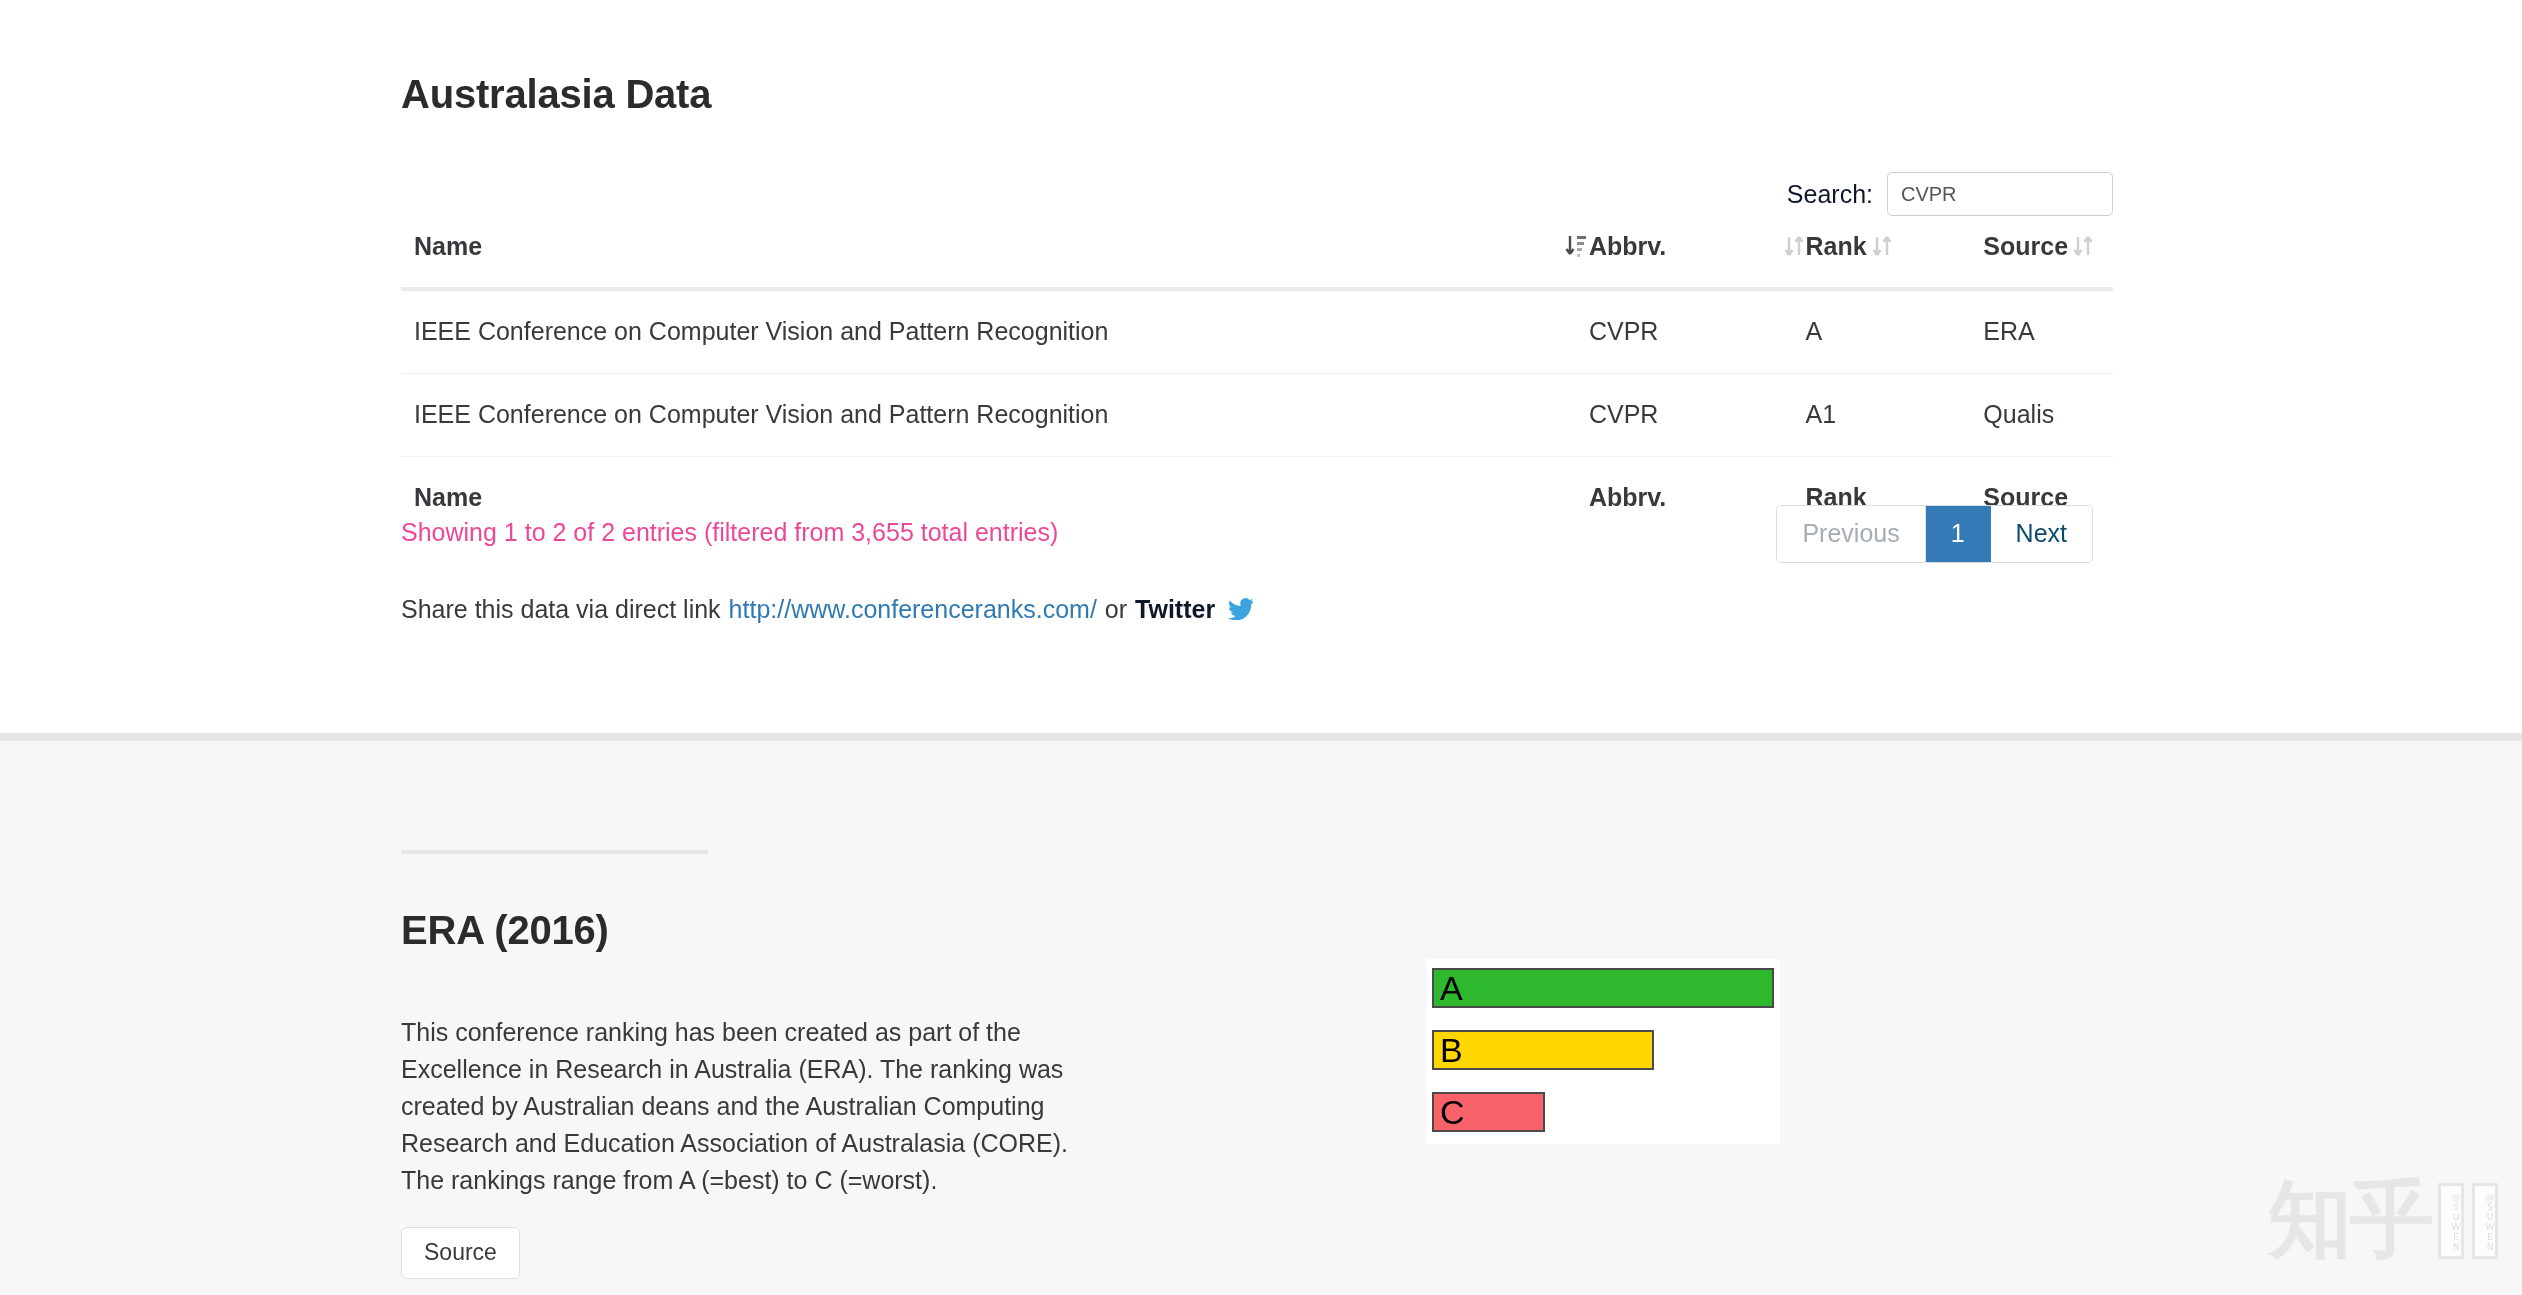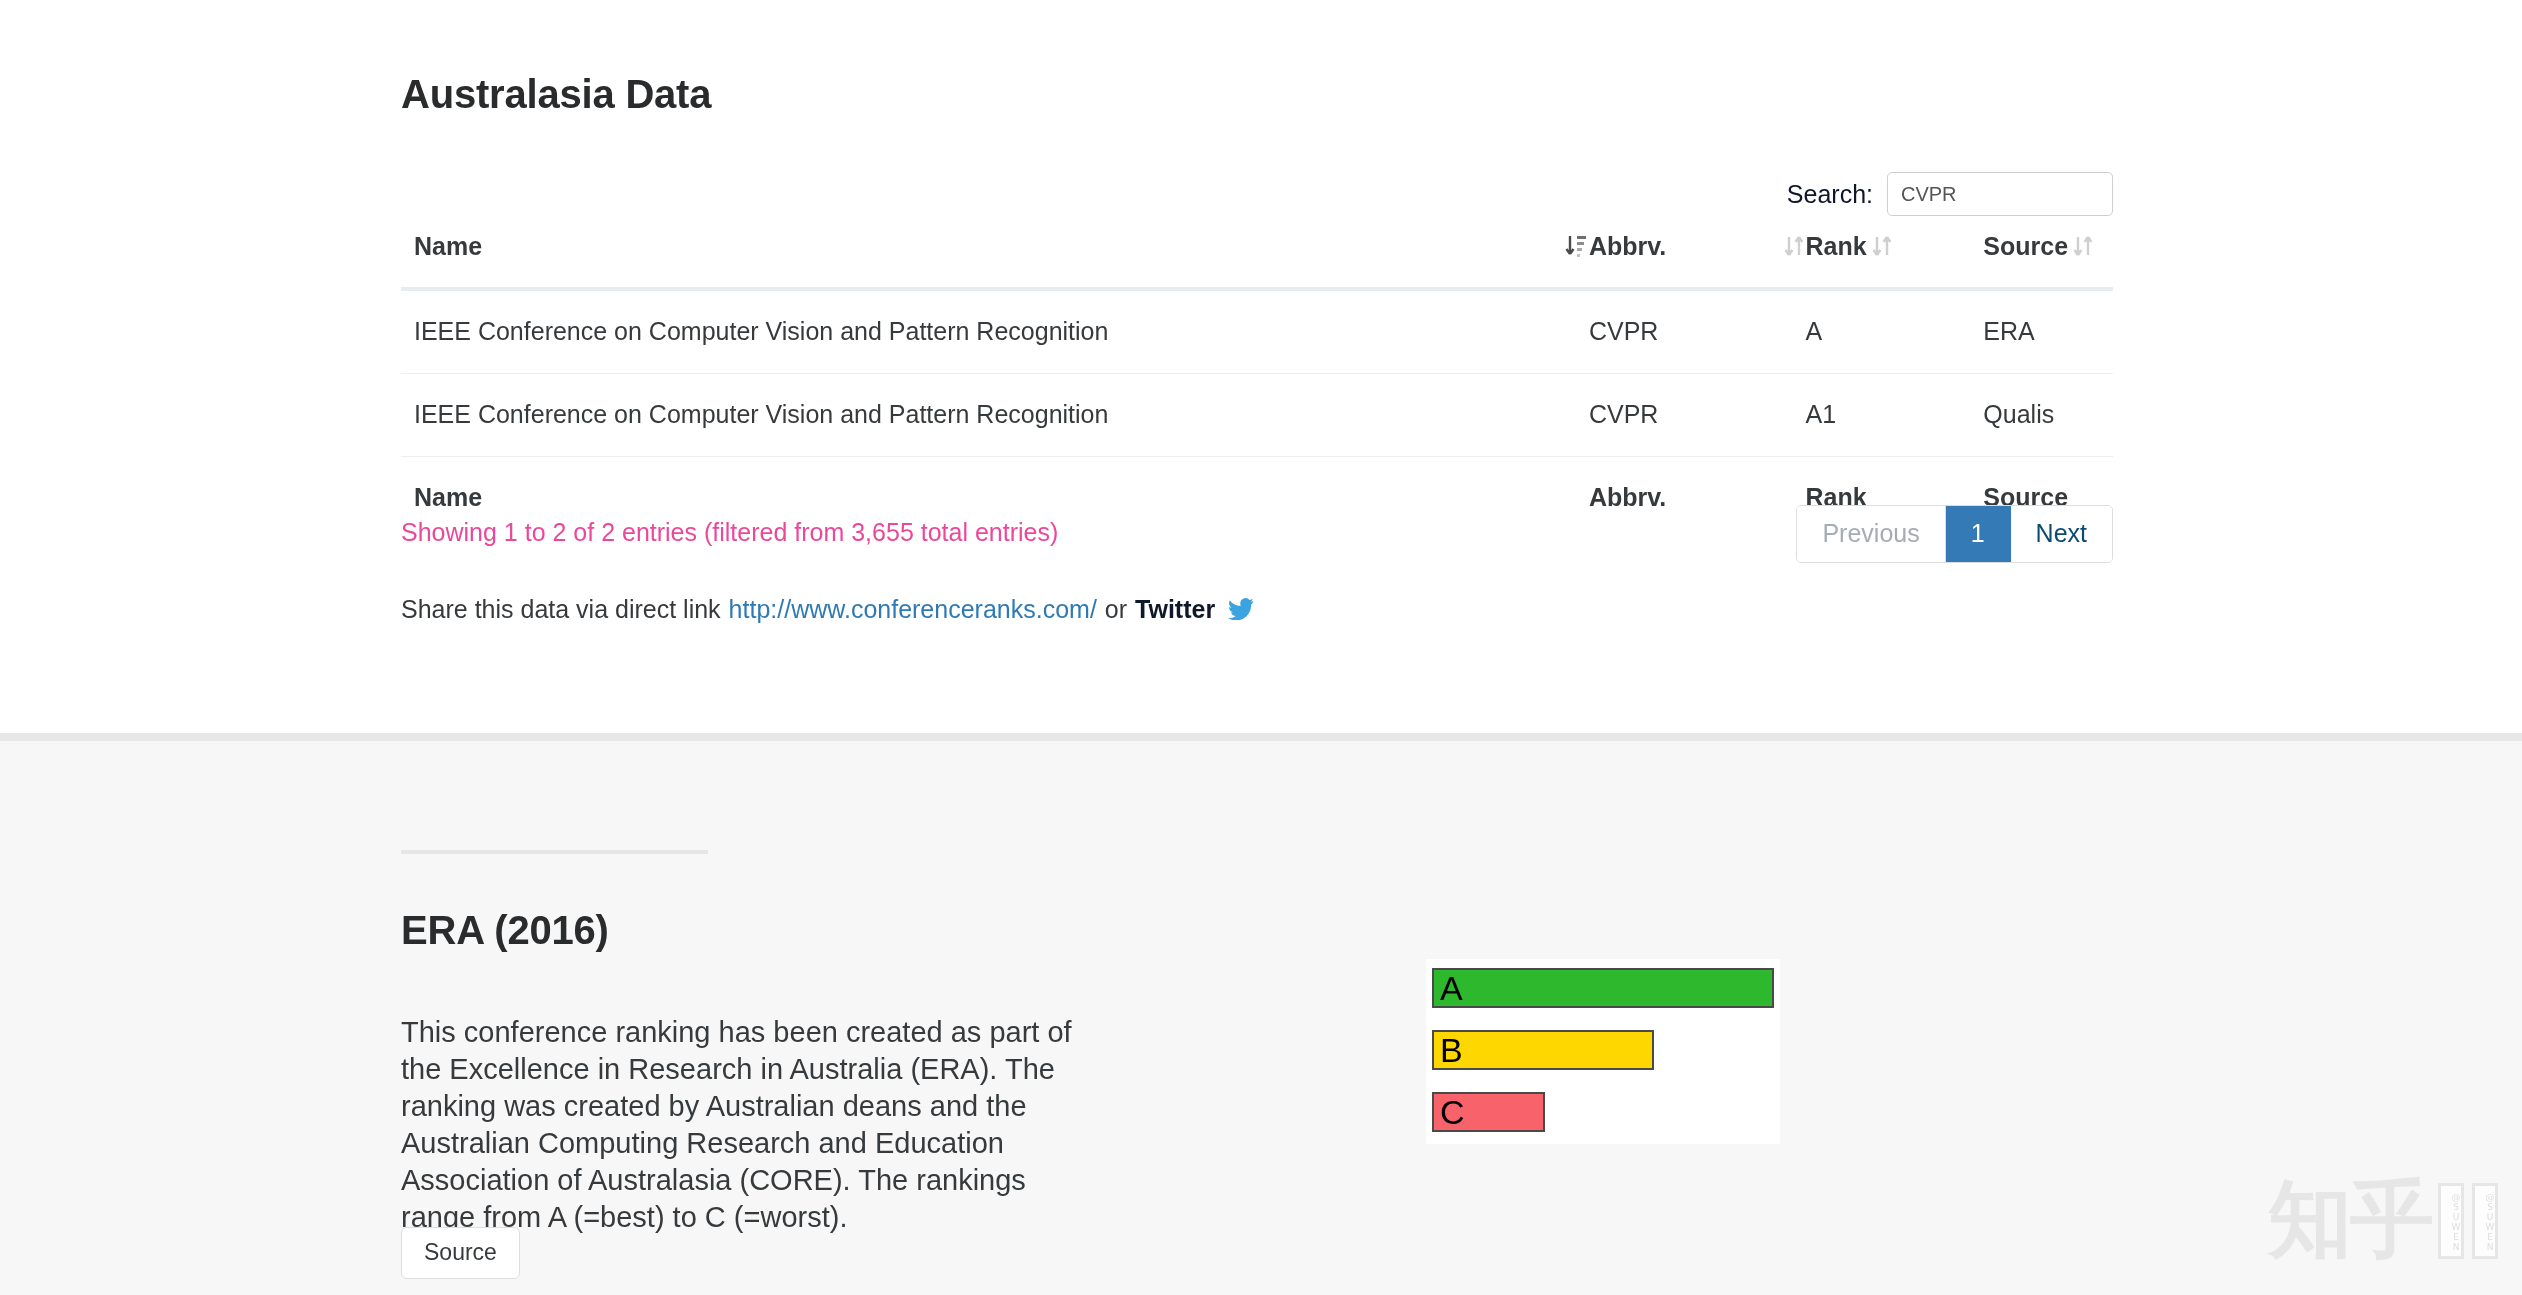--- a/index.html
+++ b/index.html
@@ -122,21 +122,21 @@
 
   
   .table-info {
     position: absolute;
     left: 401px; top: 518px;
     font-size: 25px;
     color: #ec4899;
   }
   .pagination {
     position: absolute;
-    right: 409px; top: 505px;
+    right: 429px; top: 505px;
     display: flex;
     border: 1px solid #ddd;
     border-radius: 5px;
     overflow: hidden;
     background: #fff;
   }
   .pg-btn {
     padding: 13px 25px 14px 25px;
     font-size: 25px;
     color: #0c4a6e;
@@ -179,21 +179,21 @@
     left: 401px; top: 908px;
     font-size: 40px;
     font-weight: bold;
     color: #292b2c;
     letter-spacing: -0.2px;
   }
   .era-text {
     position: absolute;
     left: 401px; top: 1014px;
     width: 700px;
-    font-size: 29px;
+    font-size: 25px;
     line-height: 37px;
     color: #373a3c;
   }
   .source-btn {
     position: absolute;
     left: 401px; top: 1227px;
     padding: 11px 22px 12px 22px;
     font-size: 23px;
     color: #373a3c;
     background: #ffffff;

